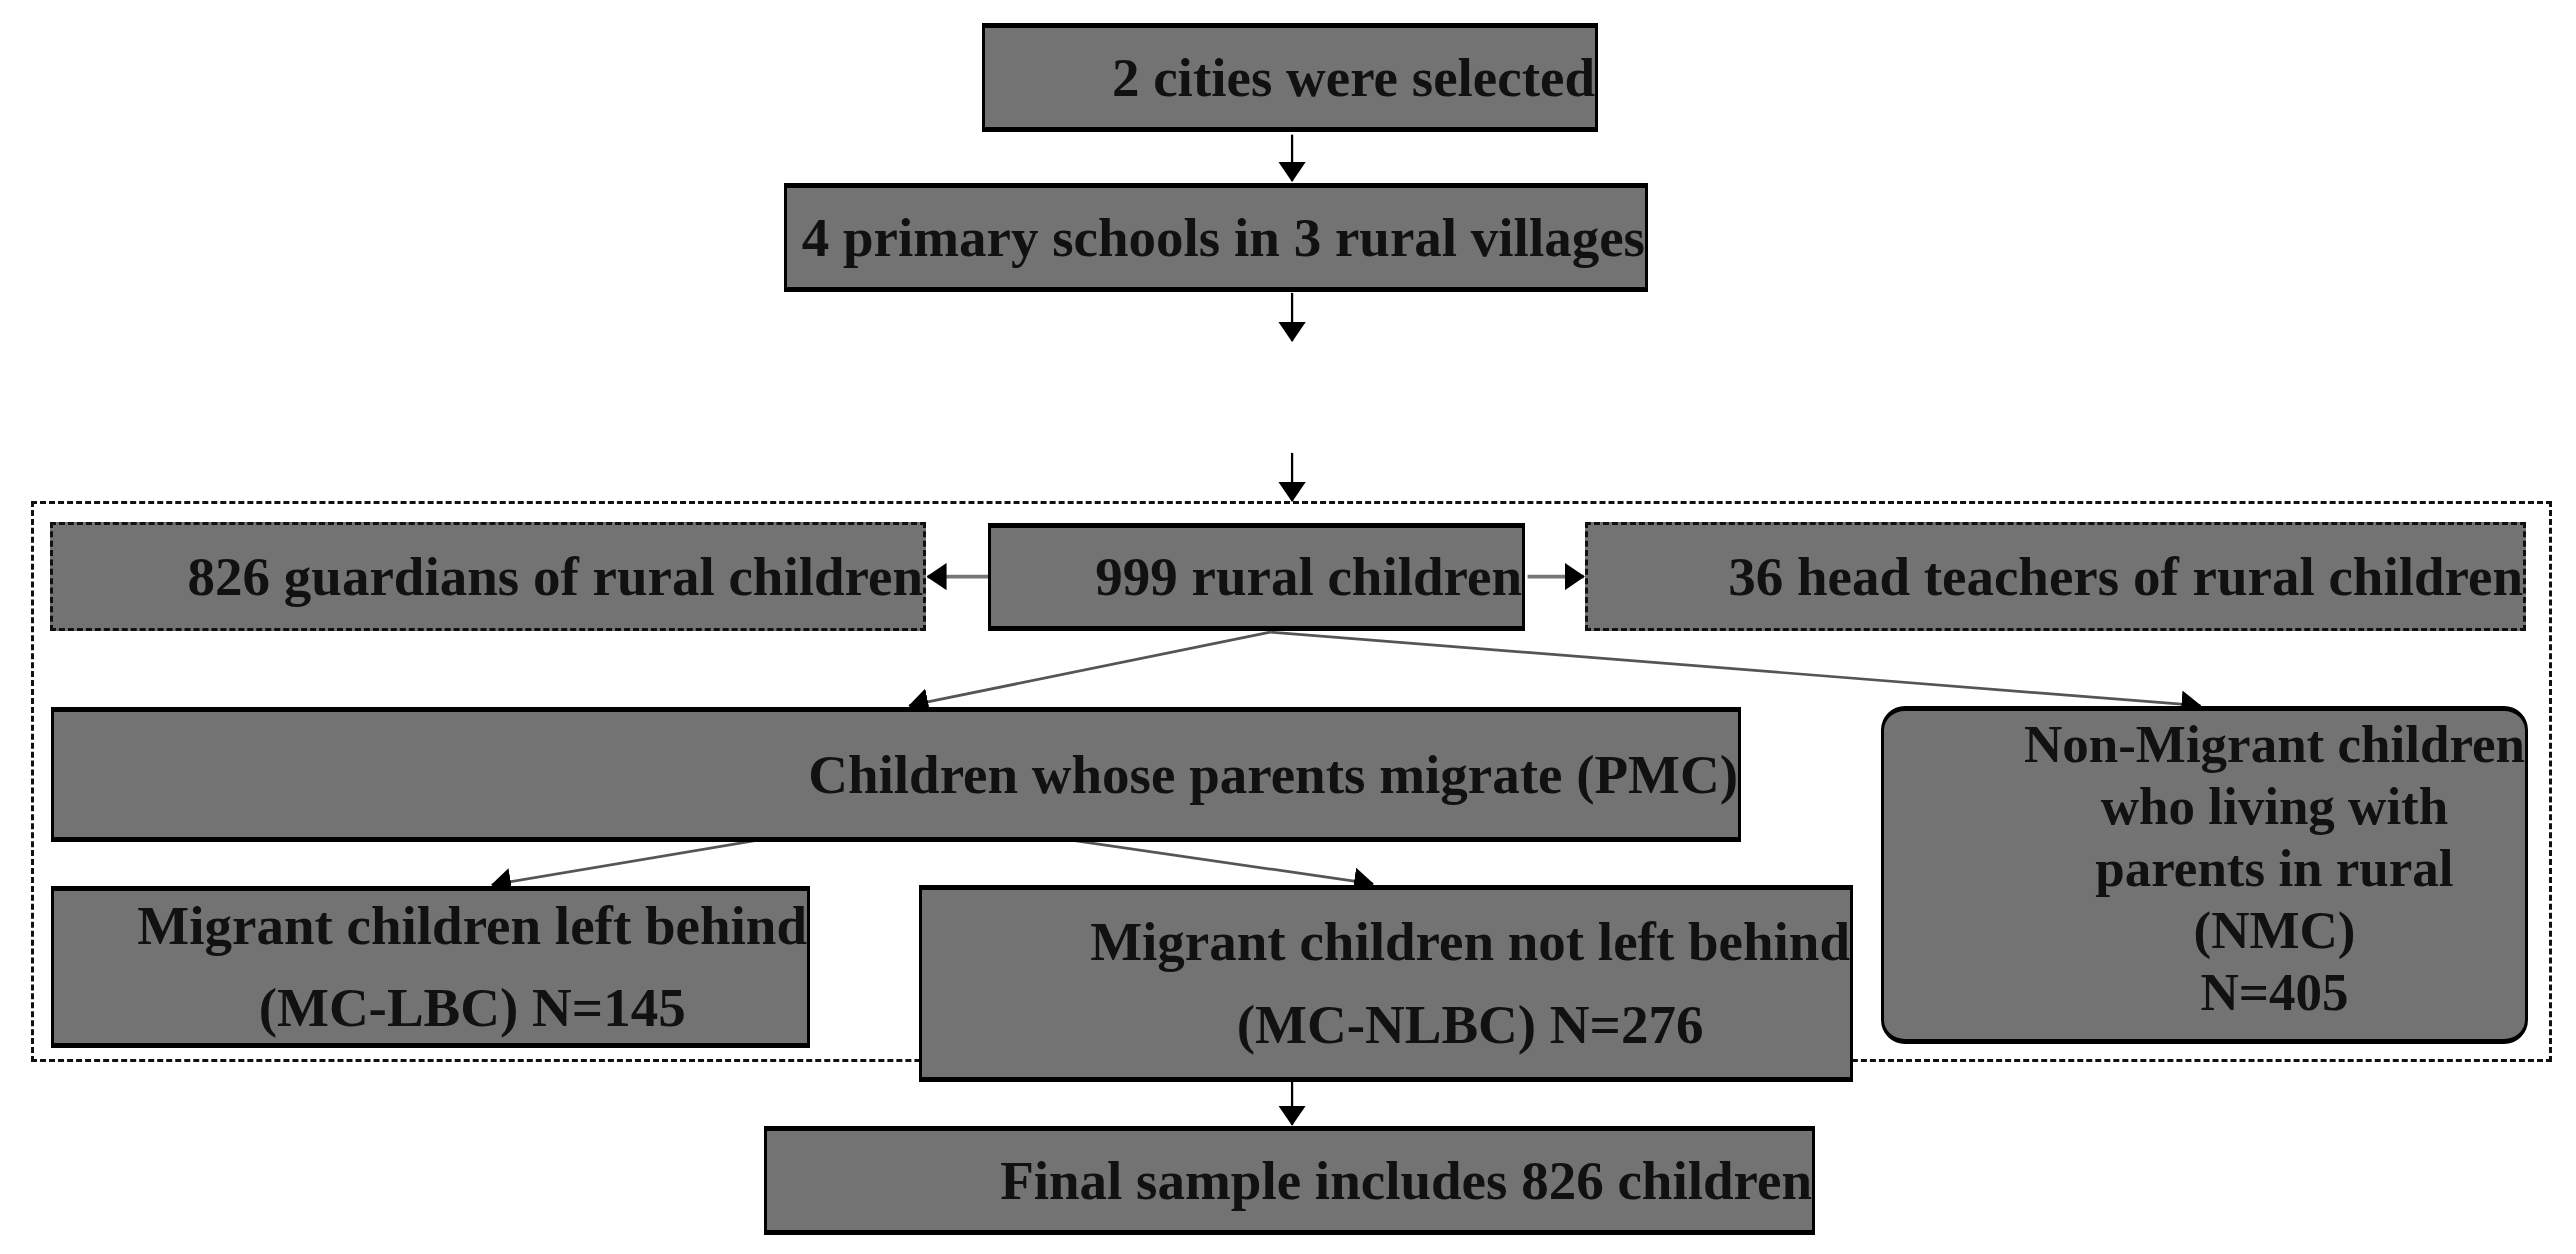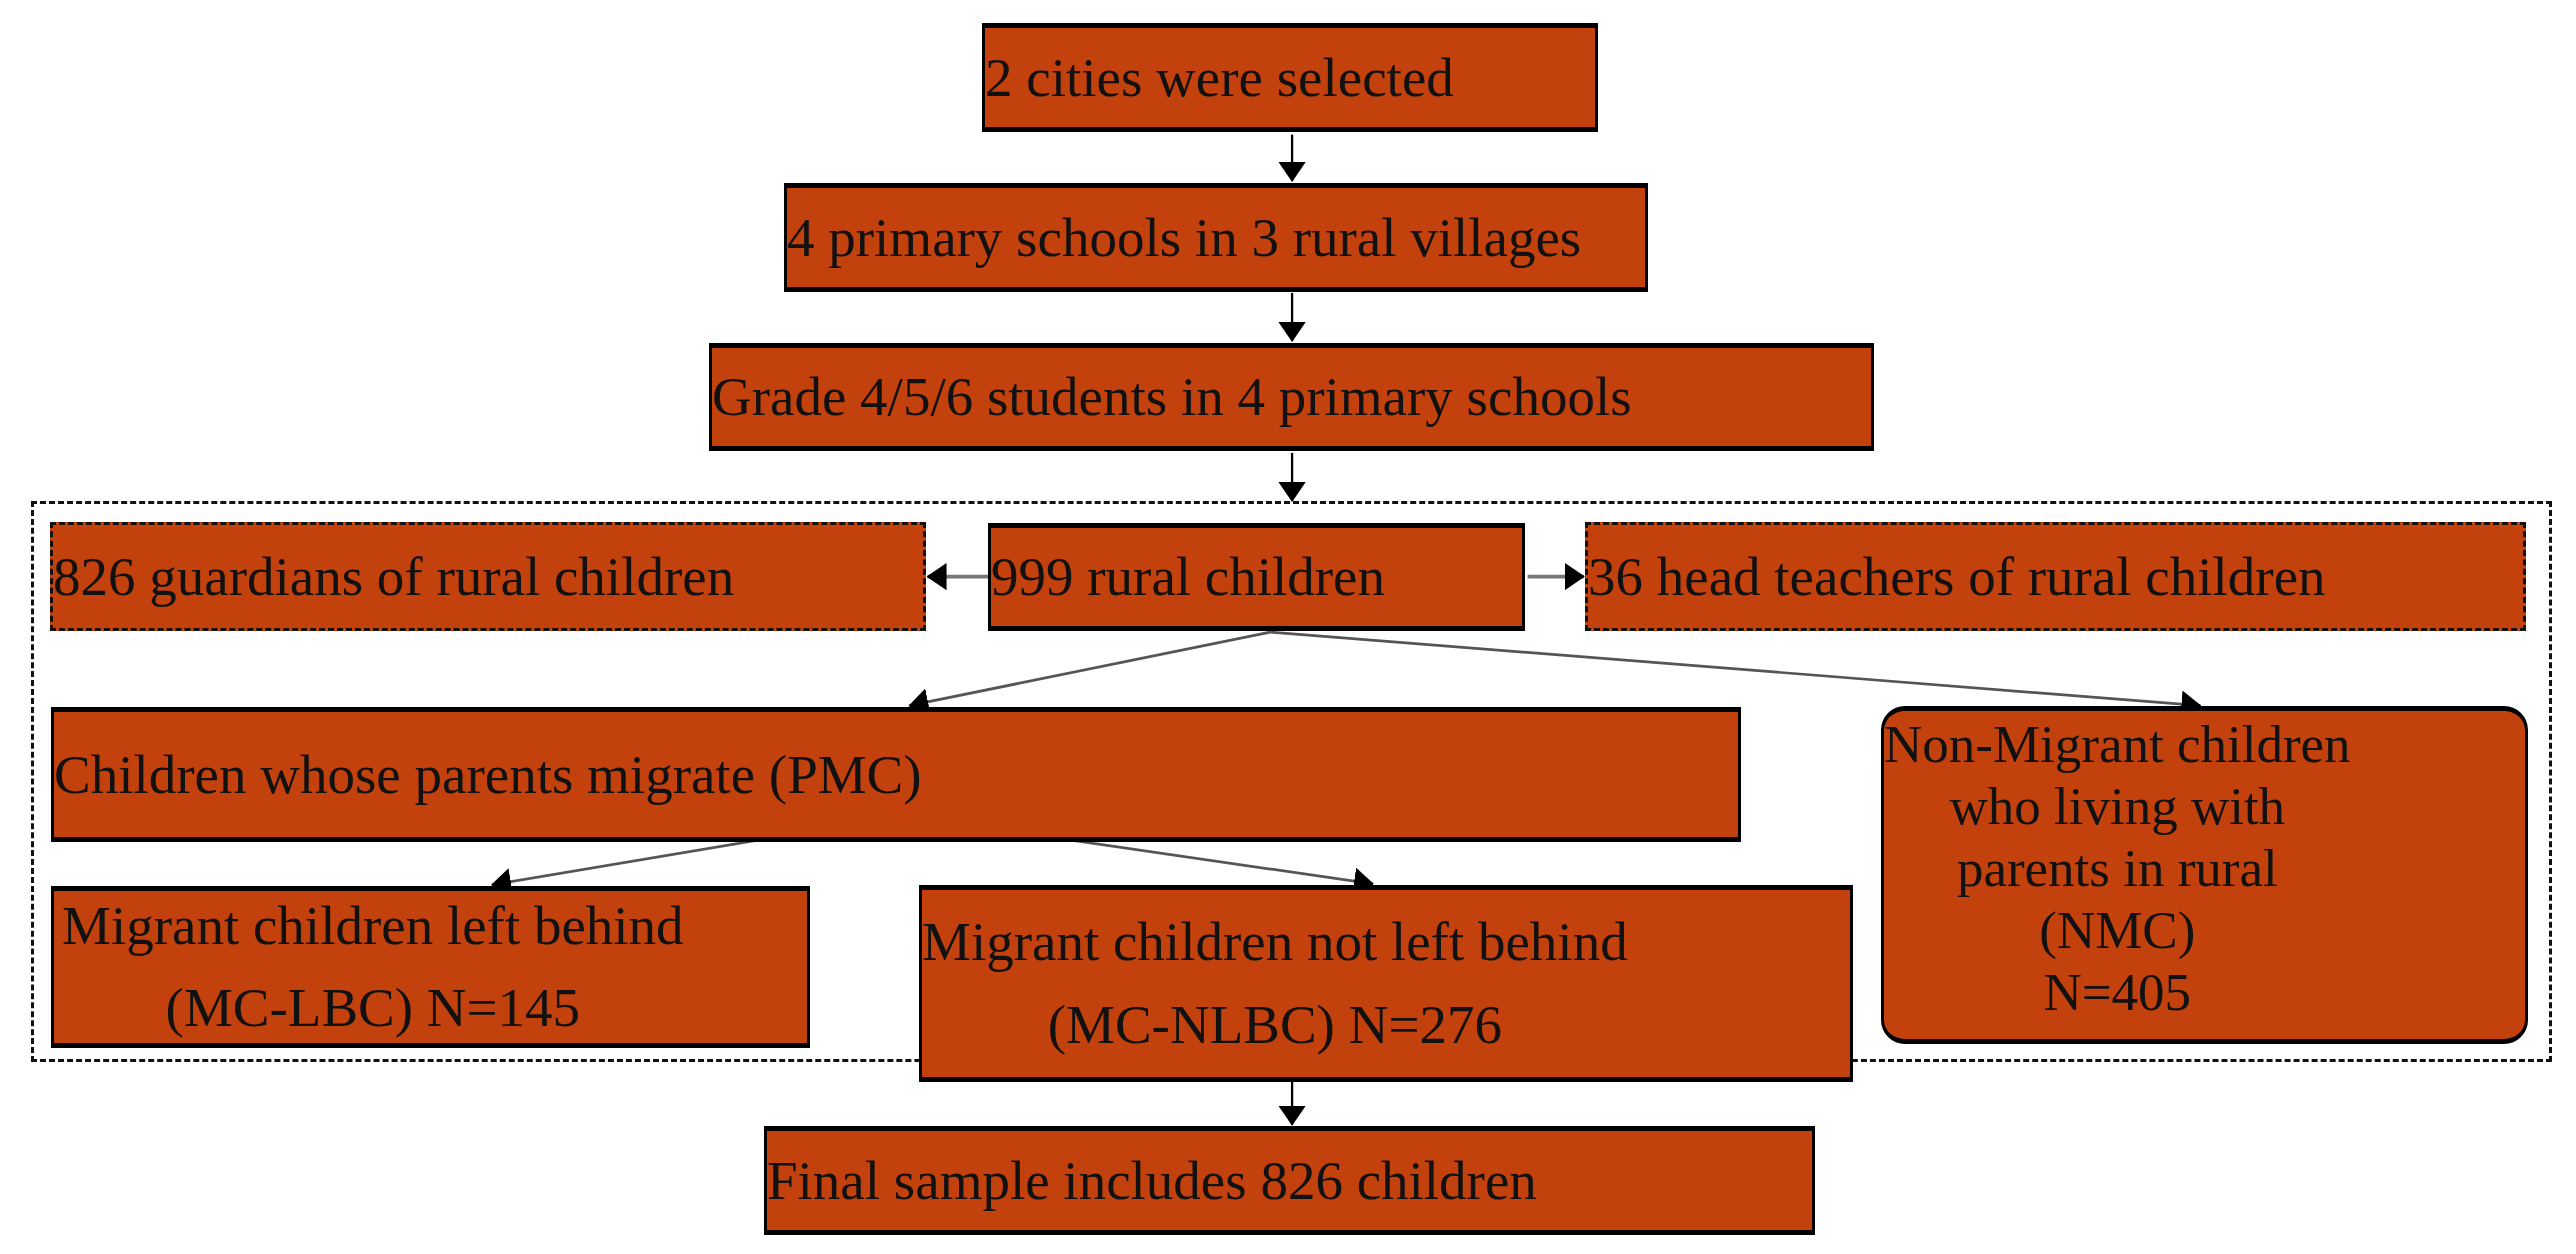--- a/index.html
+++ b/index.html
@@ -1,25 +1,25 @@
 <!DOCTYPE html>
 <html style="font-size:14.5px"><head>
 <meta charset="utf-8">
 <style>
   html, body { margin: 0; padding: 0; background: #ffffff; }
   body { width: 2576px; height: 1255px; position: relative; overflow: hidden; }
   .canvas { position: absolute; left: 0; top: 0; width: 2576px; height: 1255px; }
   svg.links { position: absolute; left: 0; top: 0; width: 2576px; height: 1255px; pointer-events: none; }
   .box {
     position: absolute; box-sizing: border-box;
-    border: 3.6px solid #000; background: #c2410c;
-    display: flex; align-items: center; justify-content: flex-start; text-align: center;
+    border: 3.6px solid #000; background: #737373;
+    display: flex; align-items: center; justify-content: flex-end; text-align: center;
     font-family: "Liberation Serif", "DejaVu Serif", serif;
     color: #111; font-size: 55px; line-height: 1.12;
-    border-top-width: 5.5px; border-bottom-width: 5.5px;
+    border-top-width: 5.5px; border-bottom-width: 5.5px; font-weight: bold;
   }
   .box.dashed { border: 3.6px dashed #111; }
   .group {
     position: absolute; box-sizing: border-box;
     border: 3.6px dashed #111; background: transparent;
   }
   .label { display: block; white-space: pre-line; }
   .tall { font-size: 53px; line-height: 1.17; }
 </style>
 </head>
@@ -53,23 +53,20 @@
   </svg>
 
   <div class="box" style="left:982px; top:23px; width:616px; height:109px;">
     <span class="label">2 cities were selected</span>
   </div>
 
   <div class="box" style="left:784px; top:183px; width:864px; height:109px;">
     <span class="label">4 primary schools in 3 rural villages</span>
   </div>
 
-  <div class="box" style="left:709px; top:343px; width:1165px; height:108px;">
-    <span class="label">Grade 4/5/6 students in 4 primary schools</span>
-  </div>
 
   <div class="box dashed" style="left:50px; top:522px; width:876px; height:109px;">
     <span class="label">826 guardians of rural children</span>
   </div>
 
   <div class="box" style="left:988px; top:523px; width:537px; height:108px;">
     <span class="label">999 rural children</span>
   </div>
 
   <div class="box dashed" style="left:1585px; top:522px; width:941px; height:109px;">

